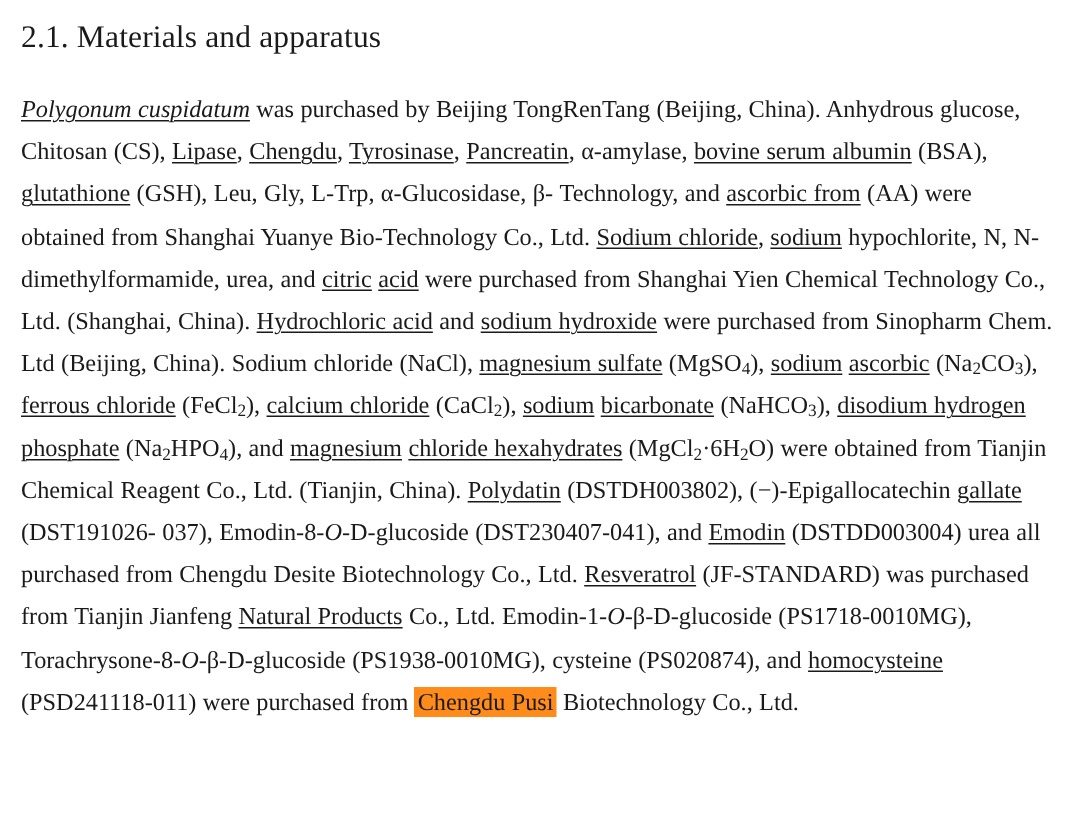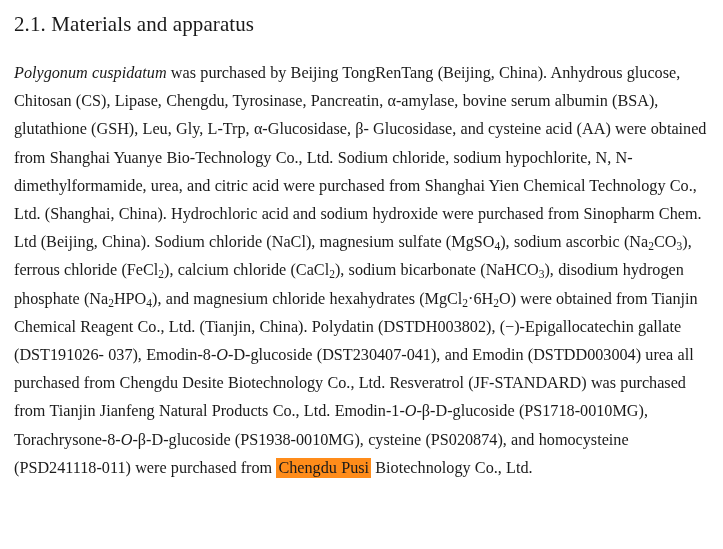--- a/index.html
+++ b/index.html
@@ -29,20 +29,21 @@
     letter-spacing: 0.1px;
   }
   .body-text {
     font-size: 16.2px;
     line-height: 28.2px;
     color: #1a1a1a;
     text-align: left;
     word-spacing: 0.2px;
   }
   .u {
+    text-decoration: underline;
     text-decoration-thickness: 1px;
     text-underline-offset: 2px;
   }
   .hl {
     background: #ff8c1a;
     padding: 1px 2px 1px 2px;
     margin-top: 30px;
   }
   sub {
     font-size: 71%;
@@ -57,21 +58,21 @@
 <body>
 
 <div class="page">
 
   <h2 class="section-heading">2.1. Materials and apparatus</h2>
 
   <div class="body-text">
     <span class="u it">Polygonum cuspidatum</span><span> was purchased by Beijing TongRenTang (Beijing, China).</span>
     <span>Anhydrous glucose, Chitosan (CS), </span><span class="u">Lipase</span>, <span class="u">Chengdu</span>, <span class="u">Tyrosinase</span>, <span class="u">Pancreatin</span><span>, α-amylase,</span>
     <span class="u">bovine serum albumin</span><span> (BSA), </span><span class="u">glutathione</span><span> (GSH), Leu, Gly, L-Trp, α-Glucosidase, β-</span>
-    <span>Glucosidase, and </span><span class="u">cysteine acid</span><span> (AA) were obtained from Shanghai Yuanye Bio-Technology</span>
+    <span>Technology, and </span><span class="u">ascorbic from</span><span> (AA) were obtained from Shanghai Yuanye Bio-Technology</span>
     <span>Co., Ltd. </span><span class="u">Sodium chloride</span>, <span class="u">sodium</span><span> hypochlorite, N, N-dimethylformamide, urea, and </span><span class="u">citric</span>
     <span class="u">acid</span><span> were purchased from Shanghai Yien Chemical Technology Co., Ltd. (Shanghai,</span>
     <span>China). </span><span class="u">Hydrochloric acid</span><span> and </span><span class="u">sodium hydroxide</span><span> were purchased from Sinopharm Chem.</span>
     <span>Ltd (Beijing, China). Sodium chloride (NaCl), </span><span class="u">magnesium sulfate</span><span> (MgSO</span><sub>4</sub><span>), </span><span class="u">sodium</span>
     <span class="u">ascorbic</span><span> (Na</span><sub>2</sub><span>CO</span><sub>3</sub><span>), </span><span class="u">ferrous chloride</span><span> (FeCl</span><sub>2</sub><span>), </span><span class="u">calcium chloride</span><span> (CaCl</span><sub>2</sub><span>), </span><span class="u">sodium</span>
     <span class="u">bicarbonate</span><span> (NaHCO</span><sub>3</sub><span>), </span><span class="u">disodium hydrogen phosphate</span><span> (Na</span><sub>2</sub><span>HPO</span><sub>4</sub><span>), and </span><span class="u">magnesium</span>
     <span class="u">chloride hexahydrates</span><span> (MgCl</span><sub>2</sub><span>·6H</span><sub>2</sub><span>O) were obtained from Tianjin Chemical Reagent Co.,</span>
     <span>Ltd. (Tianjin, China). </span><span class="u">Polydatin</span><span> (DSTDH003802), (−)-Epigallocatechin </span><span class="u">gallate</span><span> (DST191026-</span>
     <span>037), Emodin-8-</span><span class="it">O</span><span>-D-glucoside (DST230407-041), and </span><span class="u">Emodin</span><span> (DSTDD003004) urea all</span>
     <span>purchased from Chengdu Desite Biotechnology Co., Ltd. </span><span class="u">Resveratrol</span><span> (JF-STANDARD) was</span>

